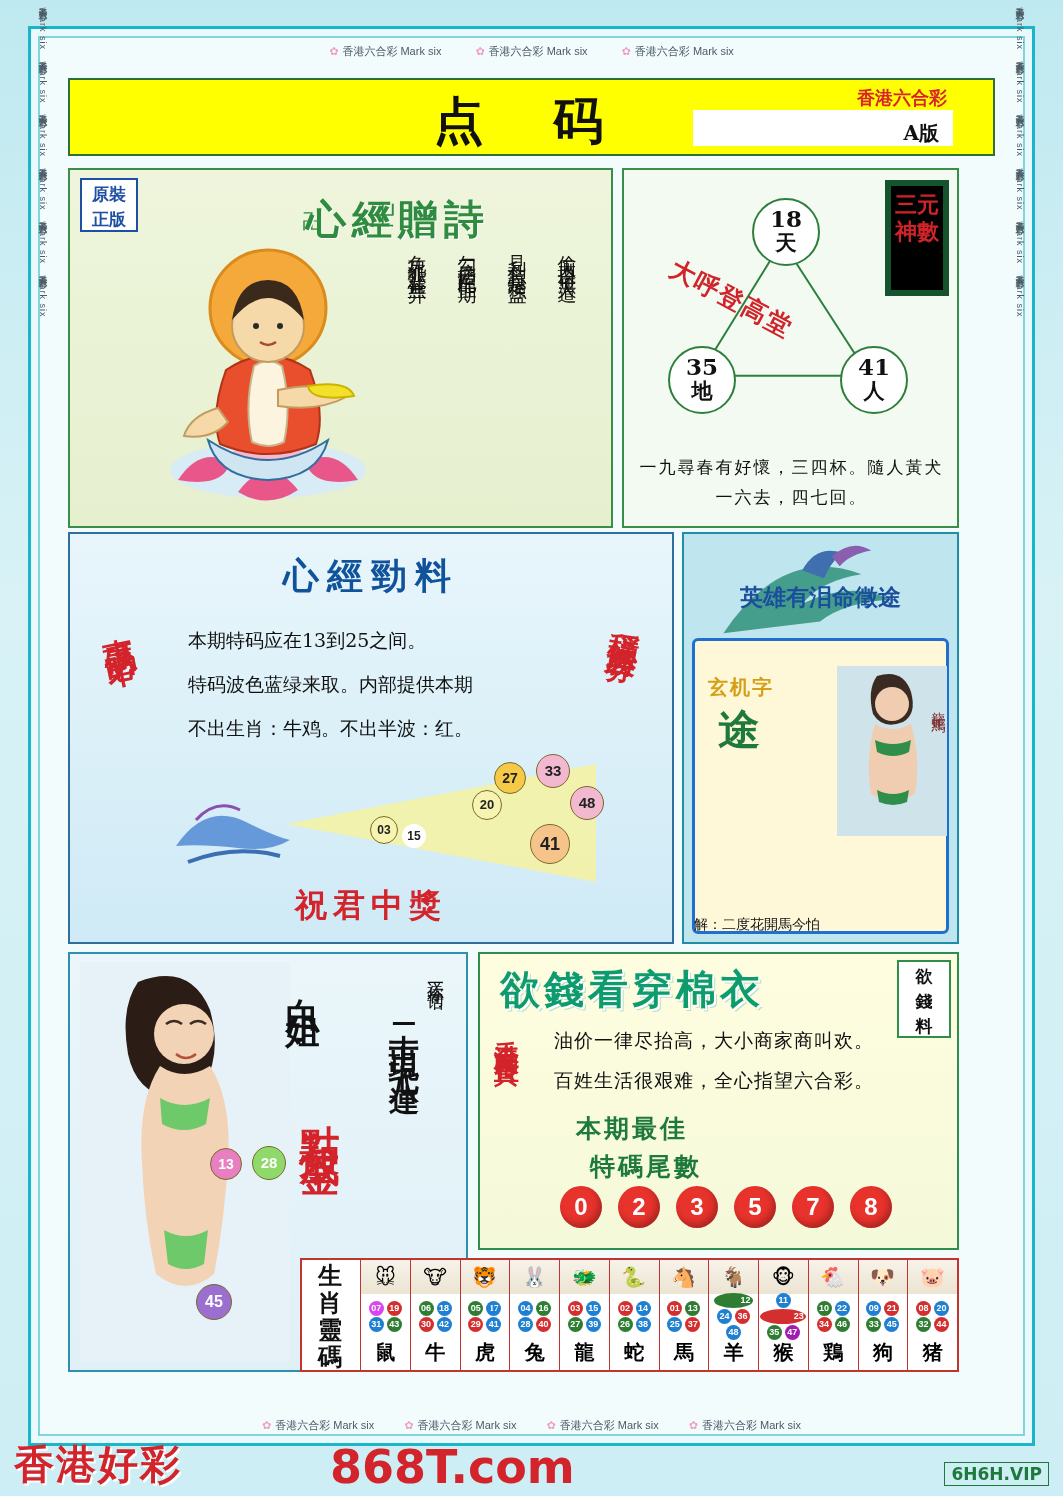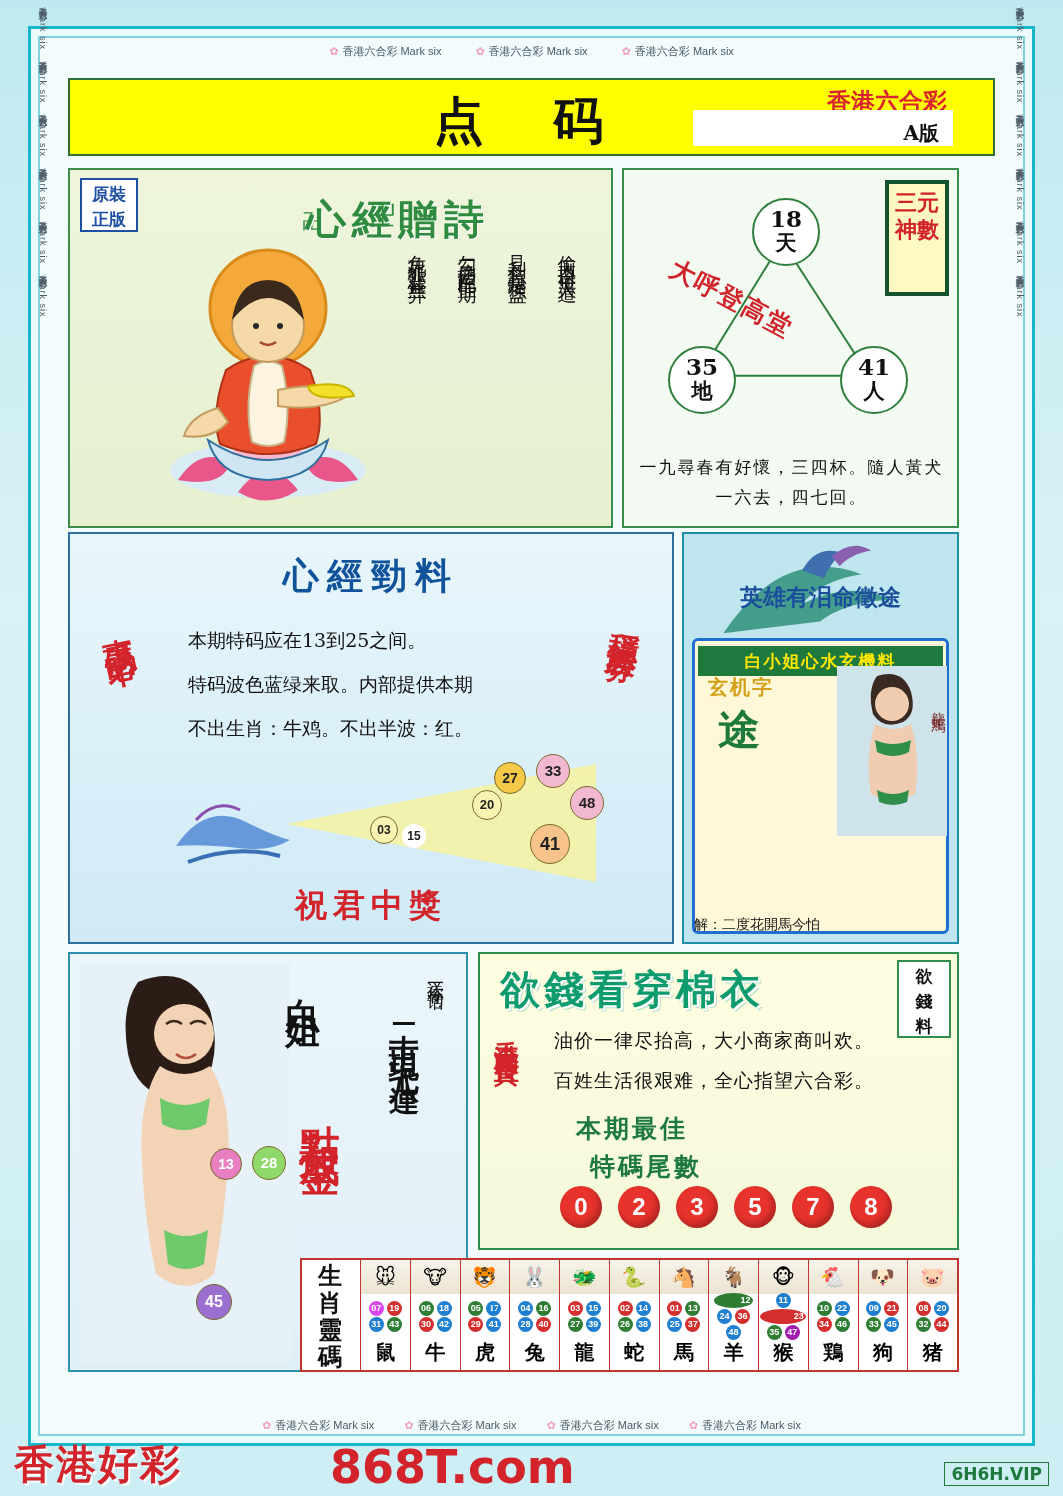--- a/index.html
+++ b/index.html
@@ -24,21 +24,21 @@
   .topmarks{position:absolute;left:60px;right:60px;top:42px;height:18px;
     display:flex;justify-content:center;gap:34px;font-size:11px;color:#4a5a66;}
   .topmarks .m{display:flex;align-items:center;gap:4px;}
   .topmarks .m::before{content:"✿";color:#f29ec4;font-size:11px;}
   
   .titlebar{position:absolute;left:68px;right:68px;top:78px;height:78px;
     background:#ffff00;border:2px solid #2f6f3a;box-sizing:border-box;}
   .title-main{position:absolute;left:0;right:0;top:8px;text-align:center;
     font-family:"DejaVu Serif","Liberation Serif",serif;font-weight:bold;
     font-size:50px;letter-spacing:26px;color:#111;}
-  .title-sub{position:absolute;right:46px;top:6px;color:#d9232e;font-size:24px;
+  .title-sub{position:absolute;right:46px;top:6px;color:#d9232e;font-size:18px;
     font-weight:bold;font-family:"DejaVu Serif",serif;}
   .title-white{position:absolute;right:40px;top:30px;width:260px;height:36px;background:#fff;}
   .title-ver{position:absolute;right:54px;top:40px;font-size:20px;font-weight:bold;
     font-family:"DejaVu Serif",serif;color:#111;}
   
   .panel{position:absolute;box-sizing:border-box;}
   
   .p-buddha{left:68px;top:168px;width:545px;height:360px;
     background:linear-gradient(180deg,#eef5dc,#e6f0cf);border:2px solid #3b8d4a;}
   .badge-orig{position:absolute;left:10px;top:8px;width:58px;height:54px;
@@ -50,21 +50,21 @@
   .swastika{position:absolute;left:300px;top:28px;font-size:26px;color:#2e8b3f;}
   .swastika2{position:absolute;left:232px;top:38px;font-size:20px;color:#2e8b3f;}
   .vcol{position:absolute;writing-mode:vertical-rl;font-family:"DejaVu Serif",serif;
     font-size:19px;color:#111;letter-spacing:5px;line-height:30px;}
   
   .buddha{position:absolute;left:88px;top:60px;width:220px;height:280px;}
   
   .p-tri{left:622px;top:168px;width:337px;height:360px;background:#f2faf1;
     border:2px solid #3b8d4a;}
   .tri-title{position:absolute;right:8px;top:10px;width:64px;height:116px;
-    background:#fef9c3;border:4px solid #14532d;color:#d1232a;font-weight:bold;
+    background:#000000;border:6px solid #14532d;color:#d1232a;font-weight:bold;
     font-size:22px;line-height:27px;text-align:center;padding-top:5px;box-sizing:border-box;
     font-family:"DejaVu Serif",serif;}
   .node{position:absolute;width:64px;height:64px;border-radius:50%;
     border:2px solid #2f7f3c;background:#fff;text-align:center;
     font-family:"DejaVu Serif",serif;font-weight:bold;color:#111;}
   .node .n{display:block;font-size:23px;line-height:24px;padding-top:7px;}
   .node .c{display:block;font-size:21px;line-height:23px;}
   .tri-slogan{position:absolute;left:40px;top:112px;font-size:25px;color:#d1232a;
     font-weight:bold;font-family:"DejaVu Serif",serif;transform:rotate(28deg);
     letter-spacing:2px;white-space:nowrap;}
@@ -277,21 +277,20 @@
   </div>
 
   <div class="panel p-lady">
     <svg style="position:absolute;left:0;top:0;width:100%;height:106px;" viewBox="0 0 277 106">
       <rect x="0" y="0" width="277" height="106" fill="#bfe6ef"></rect>
       <path d="M40 100 q60-90 140-60 q-40 6-60 30 q50-24 90-4 q-46 2-72 22z" fill="#2f8f7a" opacity="0.85"></path>
       <path d="M120 36 q14-26 40-18 q-12 12-18 26z" fill="#3f6fae"></path>
       <path d="M150 22 q20-18 40-6 q-22 4-32 16z" fill="#8b5fb0"></path>
     </svg>
     <div class="lady-box"></div>
-    <div class="lady-head">白小姐心水玄機料</div>
     <div class="lady-lines">
       <div>英雄有泪命徵途</div>
     </div>
     <div class="lady-key">玄机字</div>
     <div class="lady-word">途</div>
     <svg class="lady-img" style="right:10px;top:132px;width:110px;height:170px;" viewBox="0 0 110 170">
       <rect x="0" y="0" width="110" height="170" fill="#cfe3ea"></rect>
       <path d="M40 10 q26-8 34 16 q6 22-8 30 q-20 8-30-8 q-6-24 4-38z" fill="#3a2a22"></path>
       <circle cx="55" cy="38" r="17" fill="#f0cdb0"></circle>
       <path d="M38 58 q18 10 36 0 q10 34 4 70 q-22 12-44 0 q-6-36 4-70z" fill="#f0cdb0"></path>

